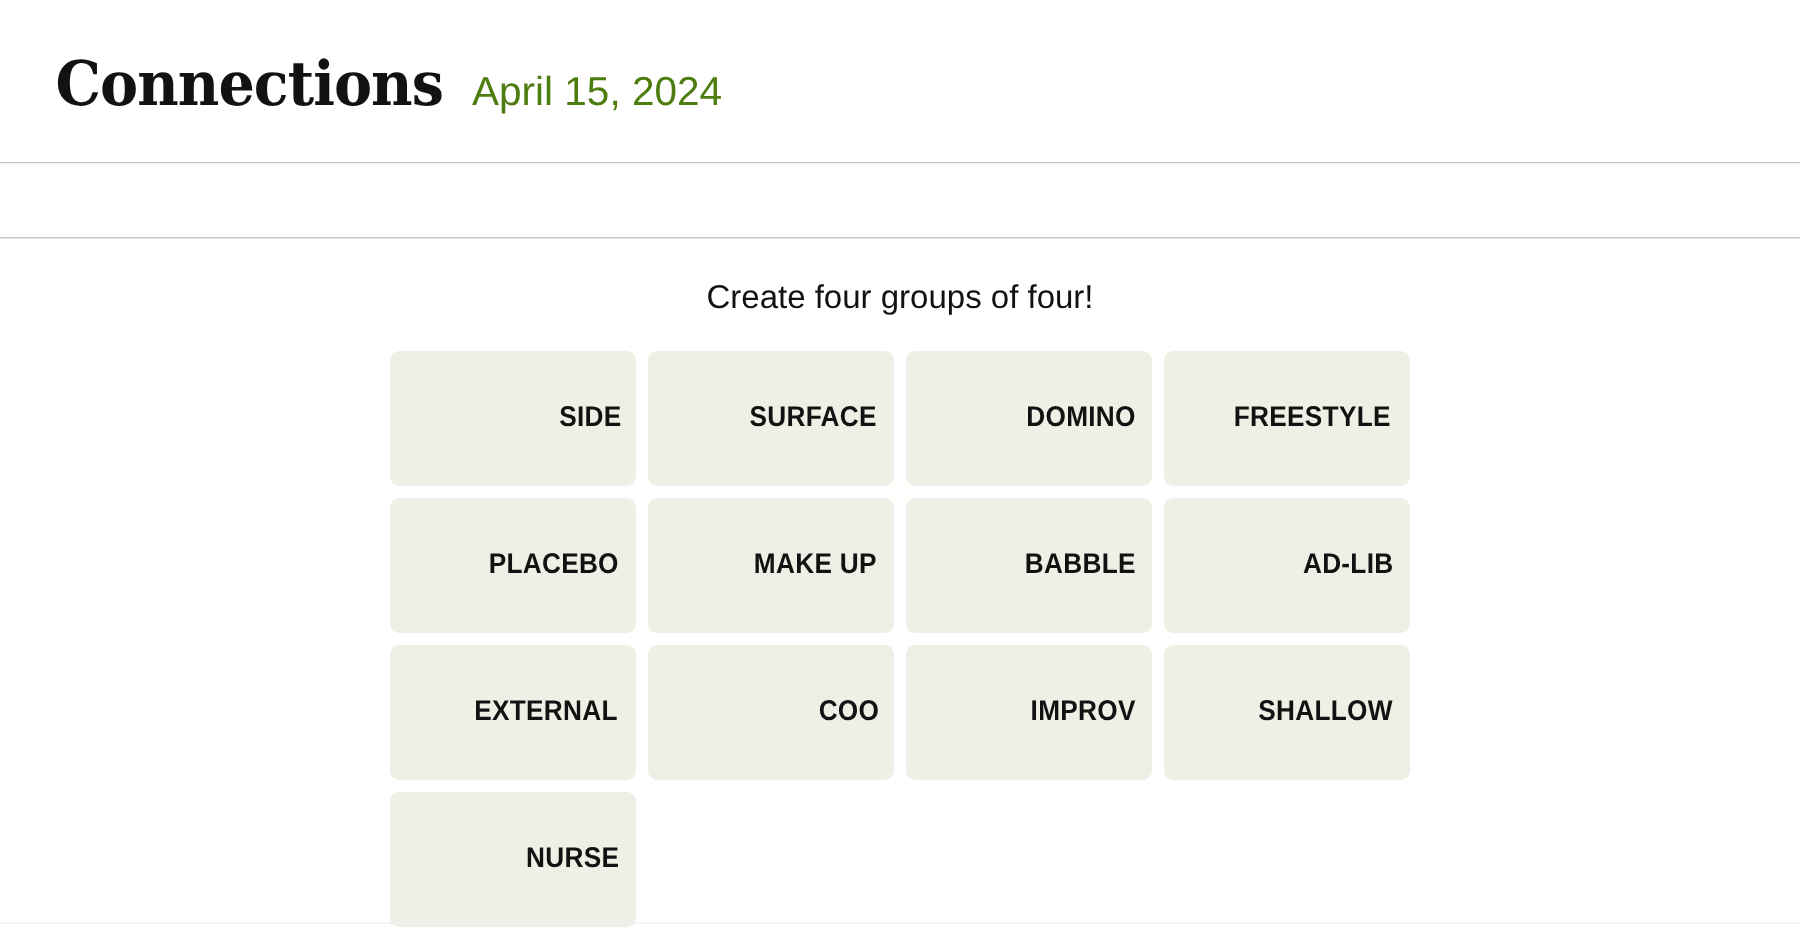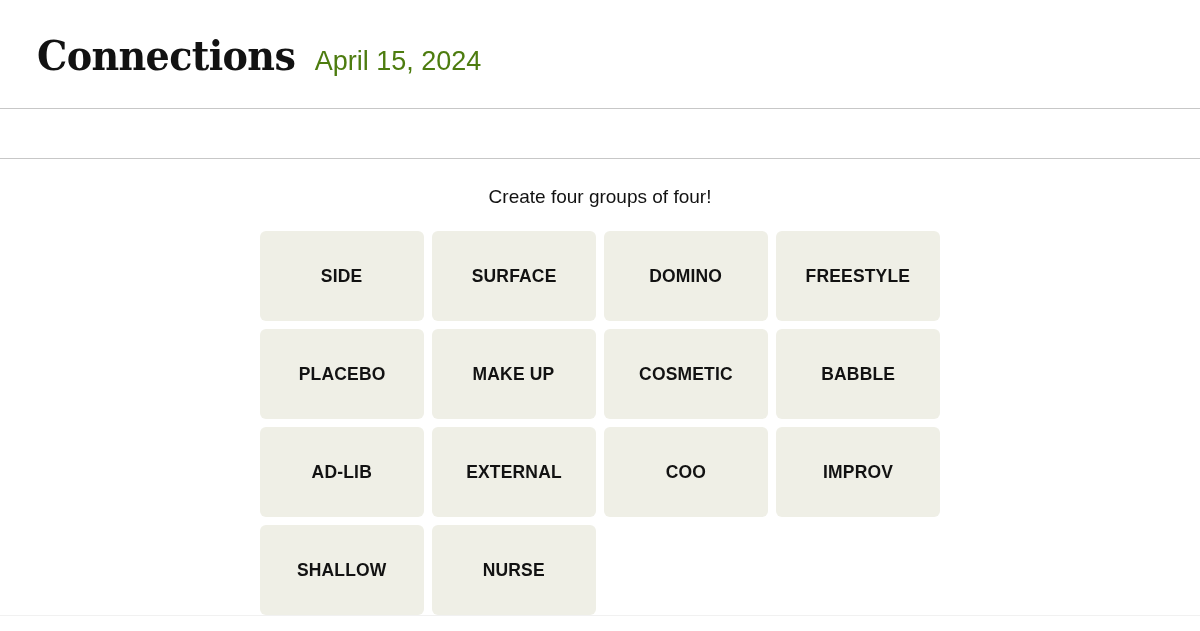--- a/index.html
+++ b/index.html
@@ -88,21 +88,21 @@
     height: 464px;
     width: 100%;
     display: flex;
     flex-direction: column;
     align-items: center;
   }
 
   .instruction {
     margin-top: 28px;
     font-family: "Liberation Sans", sans-serif;
-    font-size: 19px;
+    font-size: 22px;
     font-weight: 400;
     line-height: 1;
     color: #121212;
     text-align: center;
   }
 
   .grid {
     margin-top: 25px;
     width: 680px;
     display: grid;
@@ -110,22 +110,22 @@
     grid-template-rows: repeat(4, 90px);
     gap: 8px;
   }
 
   .tile {
     background: #efefe6;
     border: 0;
     border-radius: 6px;
     display: flex;
     align-items: center;
-    justify-content: center;
-    padding: 0 22px;
+    justify-content: flex-end;
+    padding: 0 8px;
     cursor: pointer;
     user-select: none;
   }
 
   .tile-label {
     font-family: "Liberation Sans", sans-serif;
     font-weight: 700;
     font-size: 19px;
     letter-spacing: 0.2px;
     color: #121212;
@@ -182,23 +182,20 @@
       <span class="tile-label">FREESTYLE</span>
     </button>
     <button class="tile">
       <span class="tile-label">PLACEBO</span>
     </button>
     <button class="tile">
       <span class="tile-label">MAKE UP</span>
     </button>
 
     <button class="tile">
-      <span class="tile-label">COSMETIC</span>
-    </button>
-    <button class="tile">
       <span class="tile-label">BABBLE</span>
     </button>
     <button class="tile">
       <span class="tile-label">AD-LIB</span>
     </button>
     <button class="tile">
       <span class="tile-label">EXTERNAL</span>
     </button>
 
     <button class="tile">

